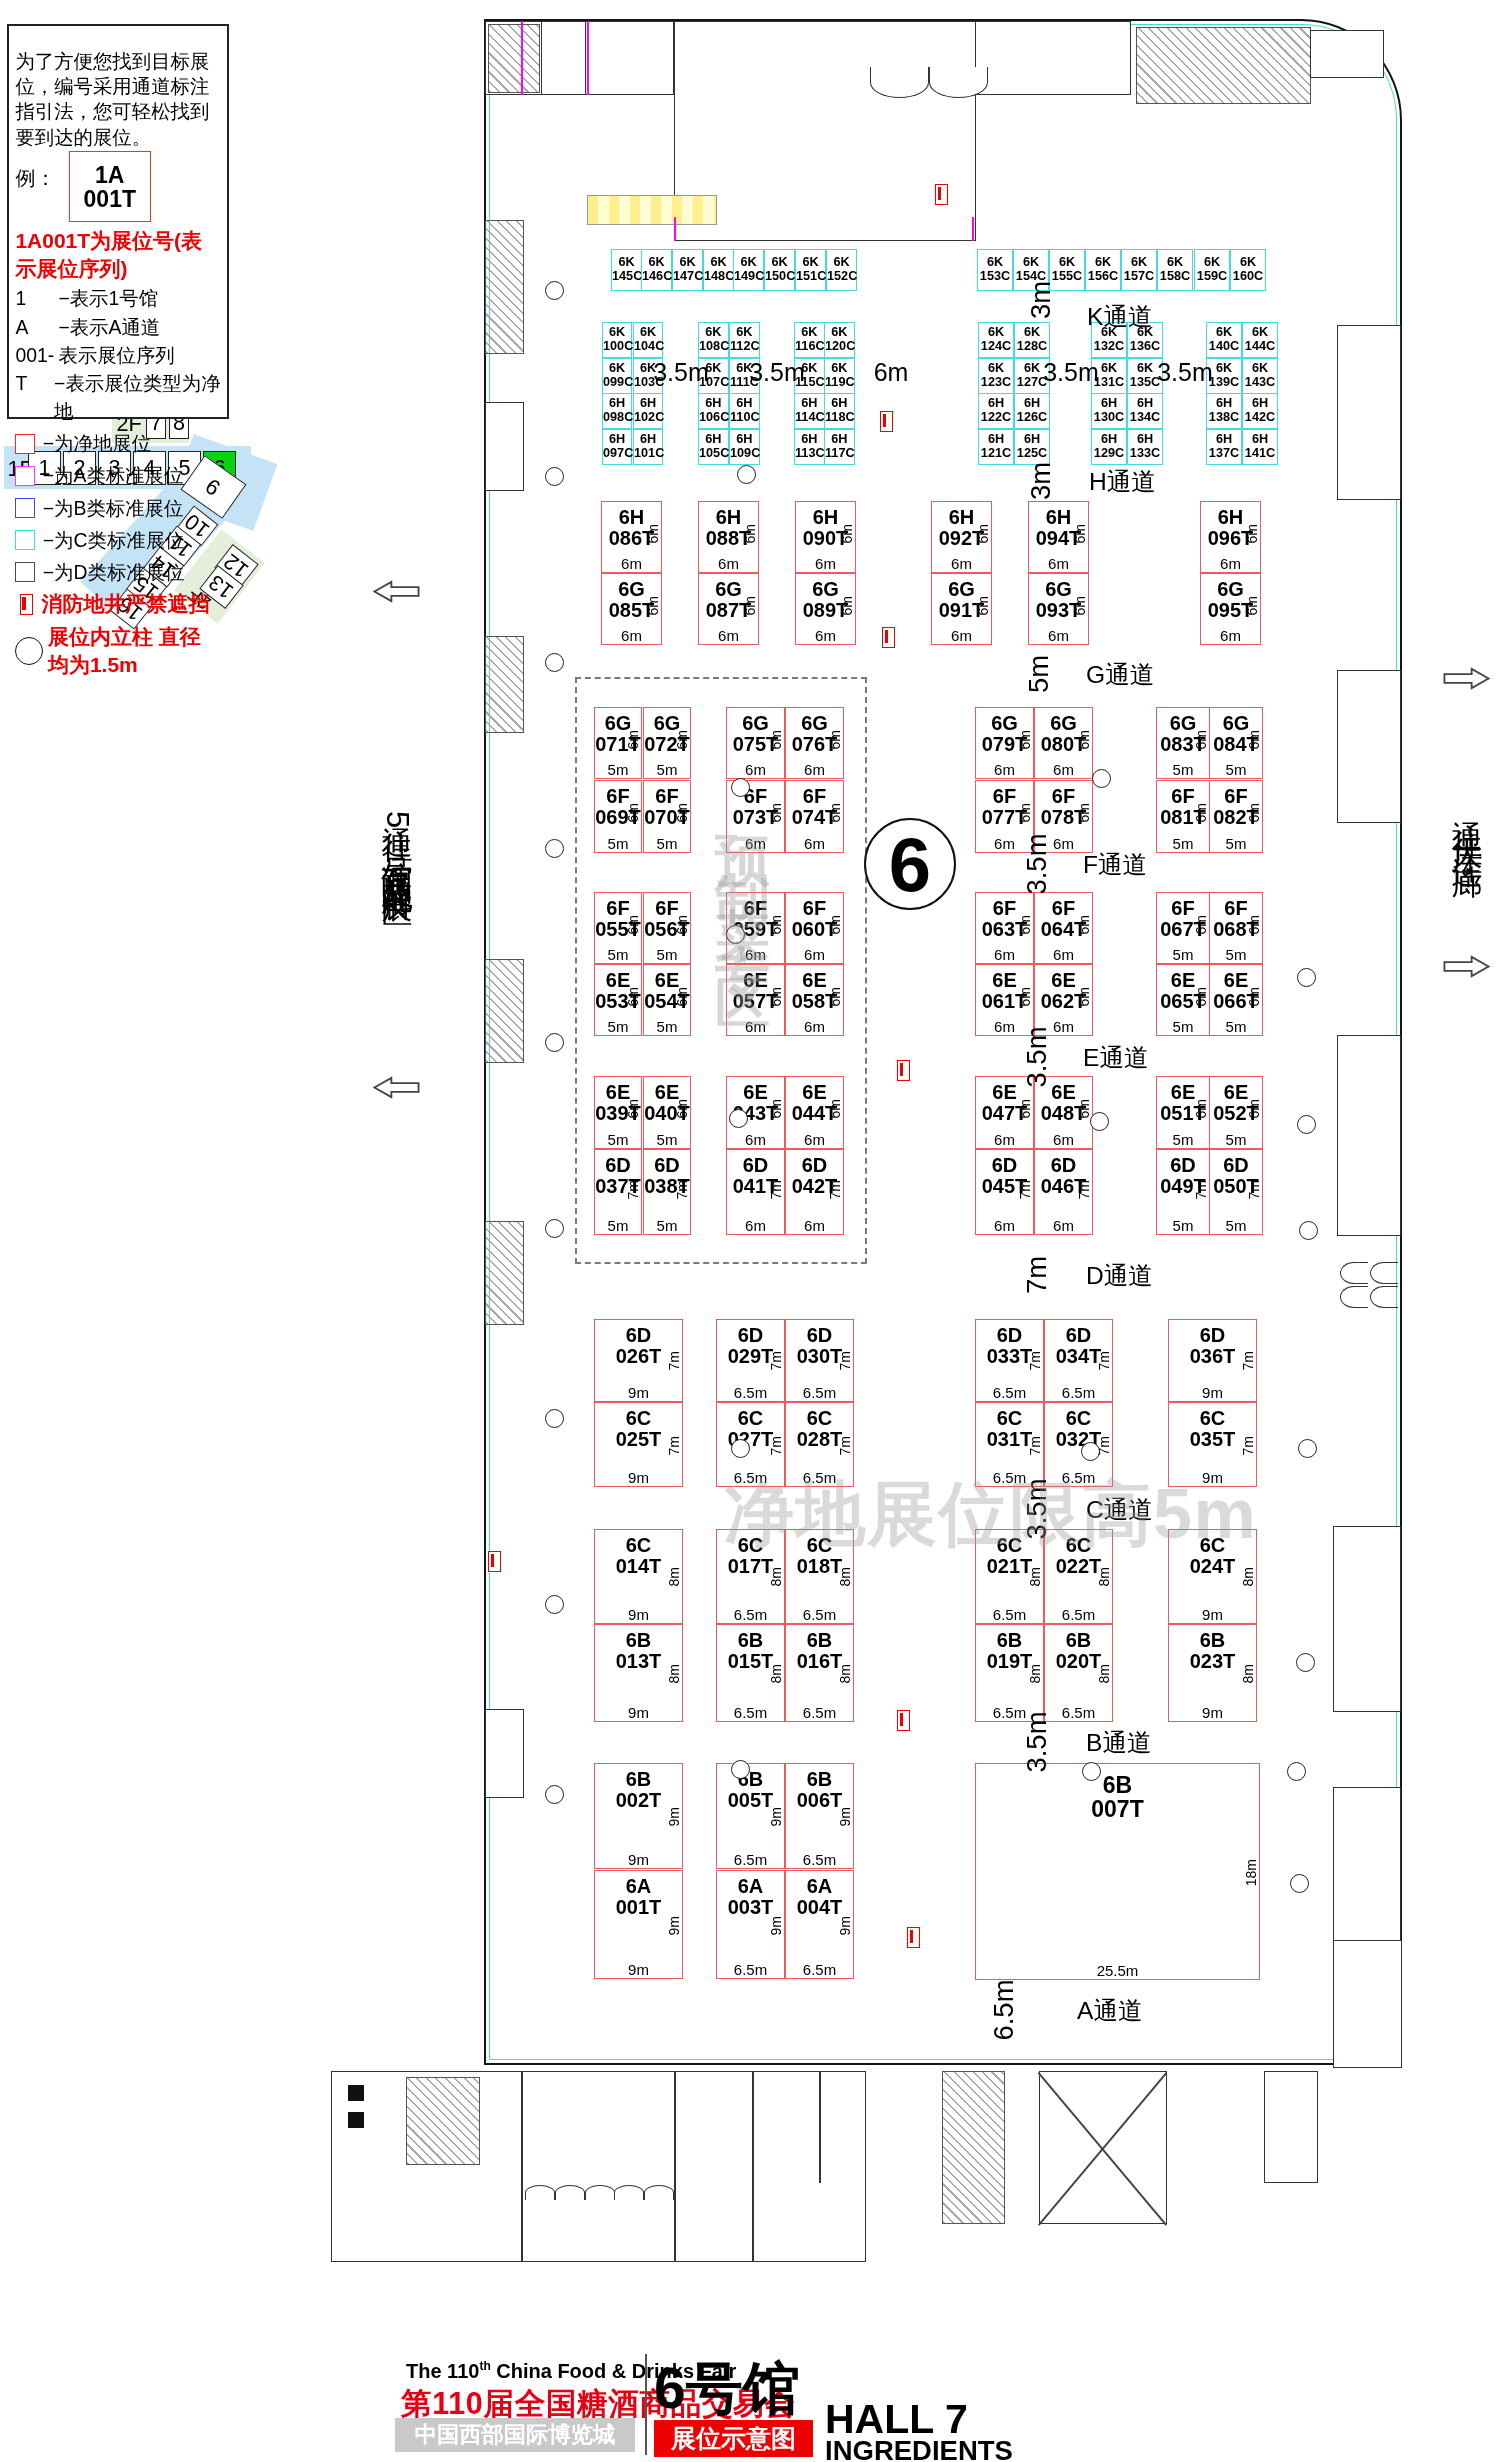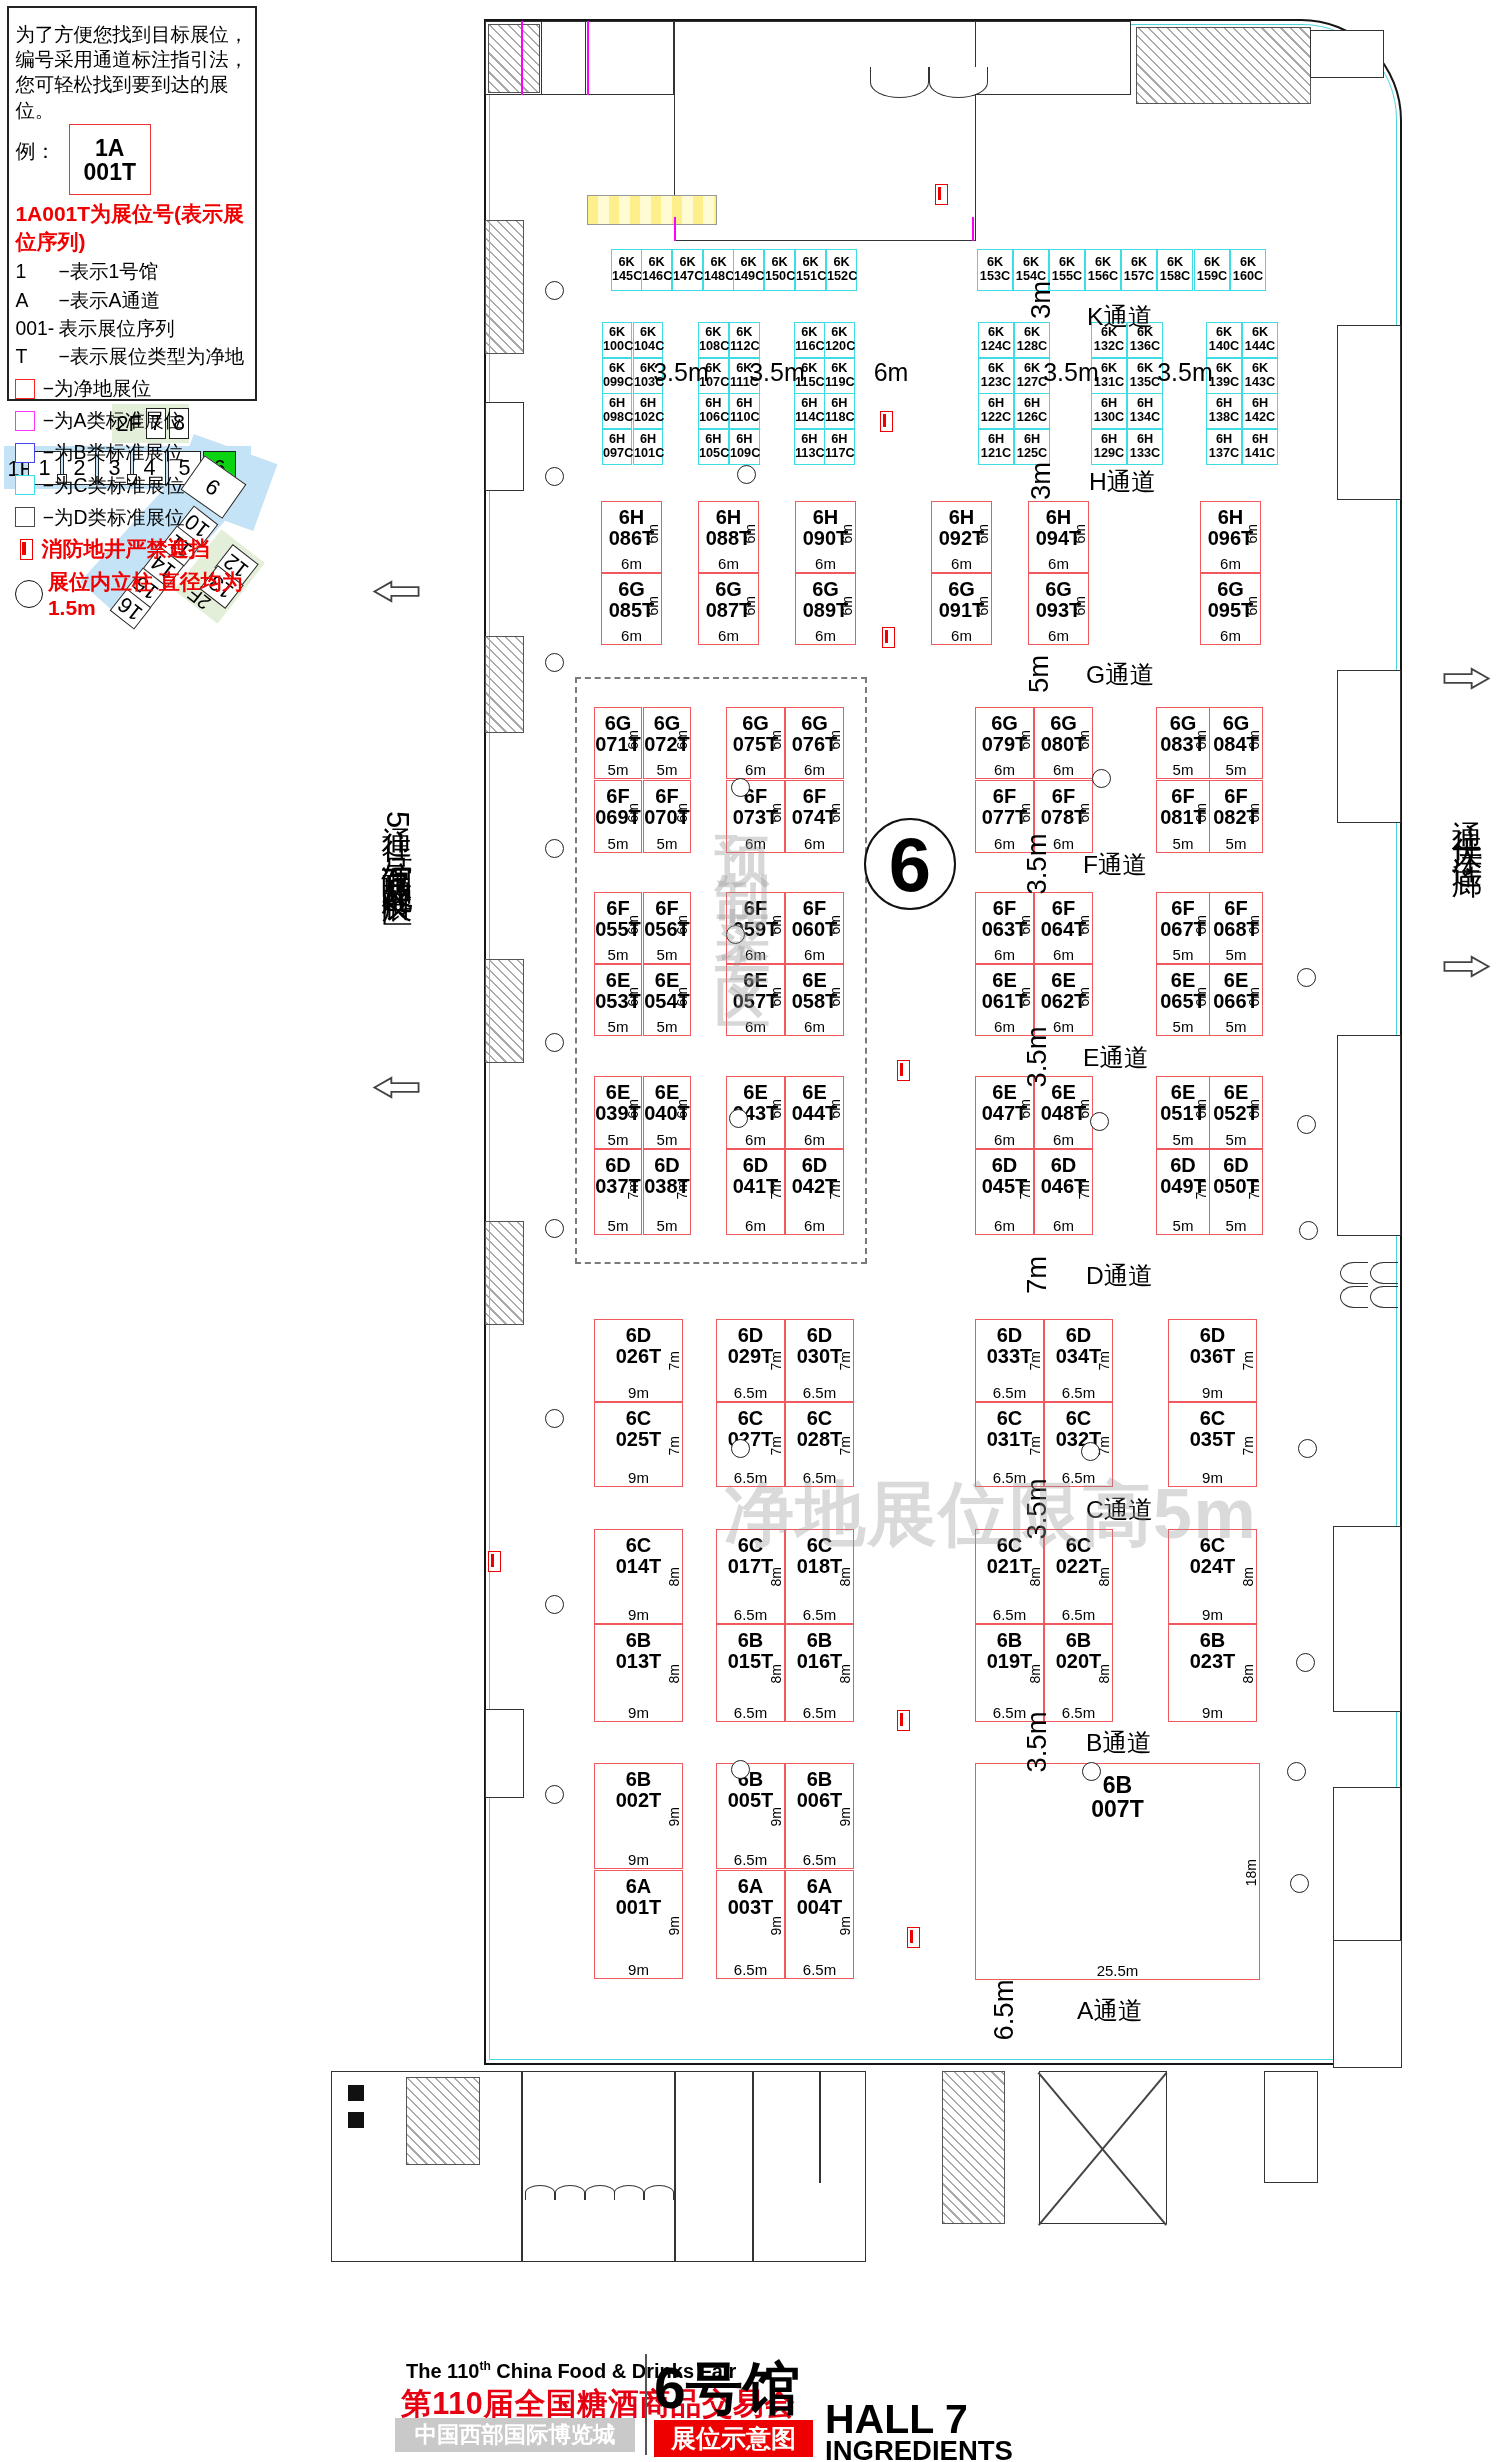--- a/index.html
+++ b/index.html
@@ -1,19 +1,19 @@
 <!DOCTYPE html>
 <html style="font-size:12px"><head>
 <meta charset="utf-8">
 <style>
 *{box-sizing:border-box;margin:0;padding:0}
 body{background:#fff}
 #page{position:relative;width:1506px;height:2462px;background:#fff;font-family:"Liberation Sans",sans-serif;color:#000;overflow:hidden}
 
-#legend{position:absolute;left:7.4px;top:6px;width:250px;height:395px;border:2.2px solid #222;padding:14px 6px;z-index:6;background:#fff}
+#legend{position:absolute;left:7.4px;top:24px;width:222px;height:395px;border:2.2px solid #222;padding:23px 6px;z-index:6;background:#fff}
 #legend .intro{font-size:19.4px;line-height:1.3}
 .ex-row{display:flex;align-items:flex-start;margin-top:1.5px}
 .ex-label{font-size:20px;margin-top:13.4px}
 .ex-box{width:82px;height:71px;border:1.5px solid #e33;margin-left:13.4px;display:flex;flex-direction:column;align-items:center;justify-content:center;font-weight:bold;font-size:23px;line-height:1.05}
 .headline{color:#f00000;font-weight:bold;font-size:21px;margin:4.5px 0 1.5px 0}
 .rule-row{font-size:19.4px;line-height:1.45;display:flex}
 .rule-row .rk{width:43px}
 .type-row{display:flex;align-items:center;margin-top:5.2px}
 .type-sq{width:20px;height:20px;border:1.9px solid #000;margin-right:7.4px;background:#fff;flex:0 0 auto}
 .type-lb{font-size:19.4px}

